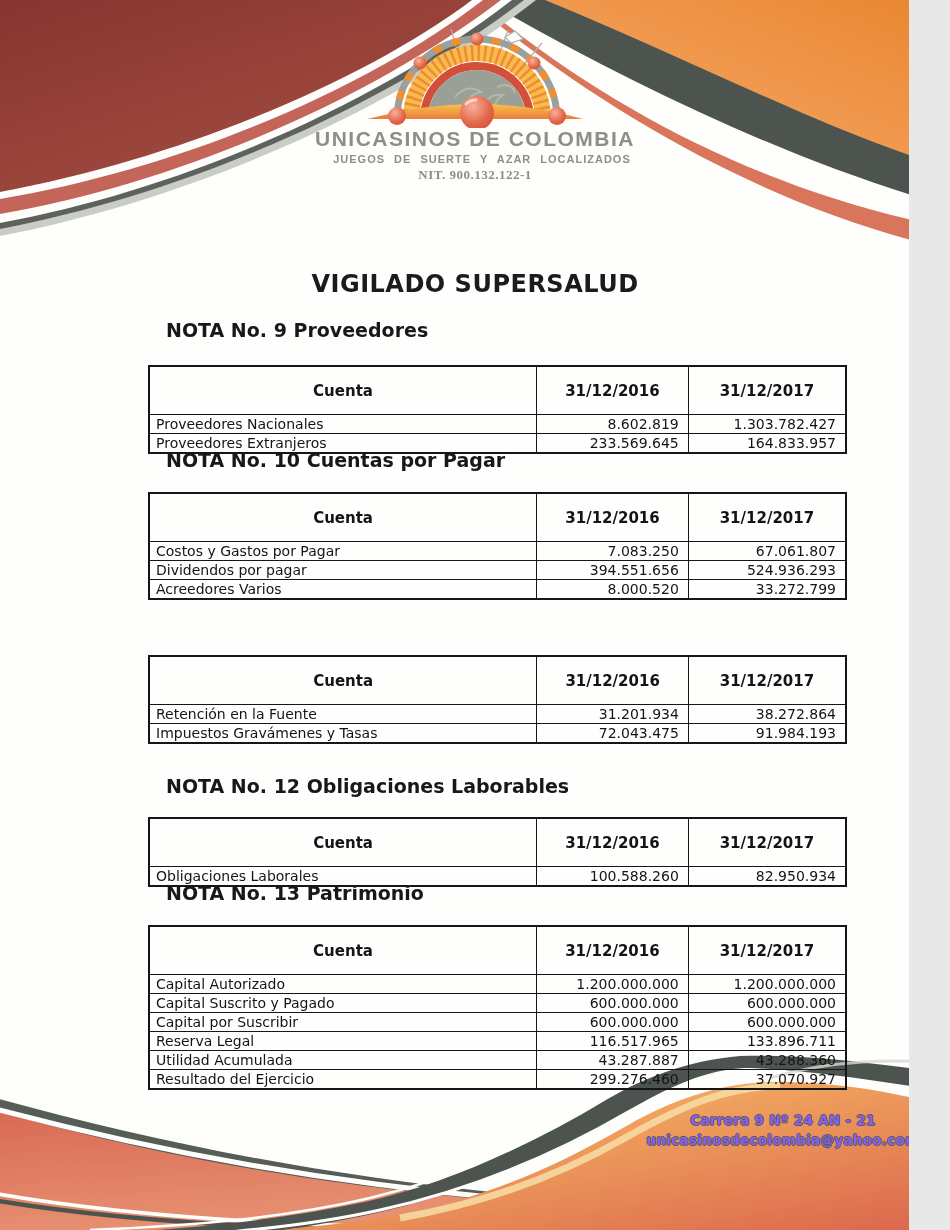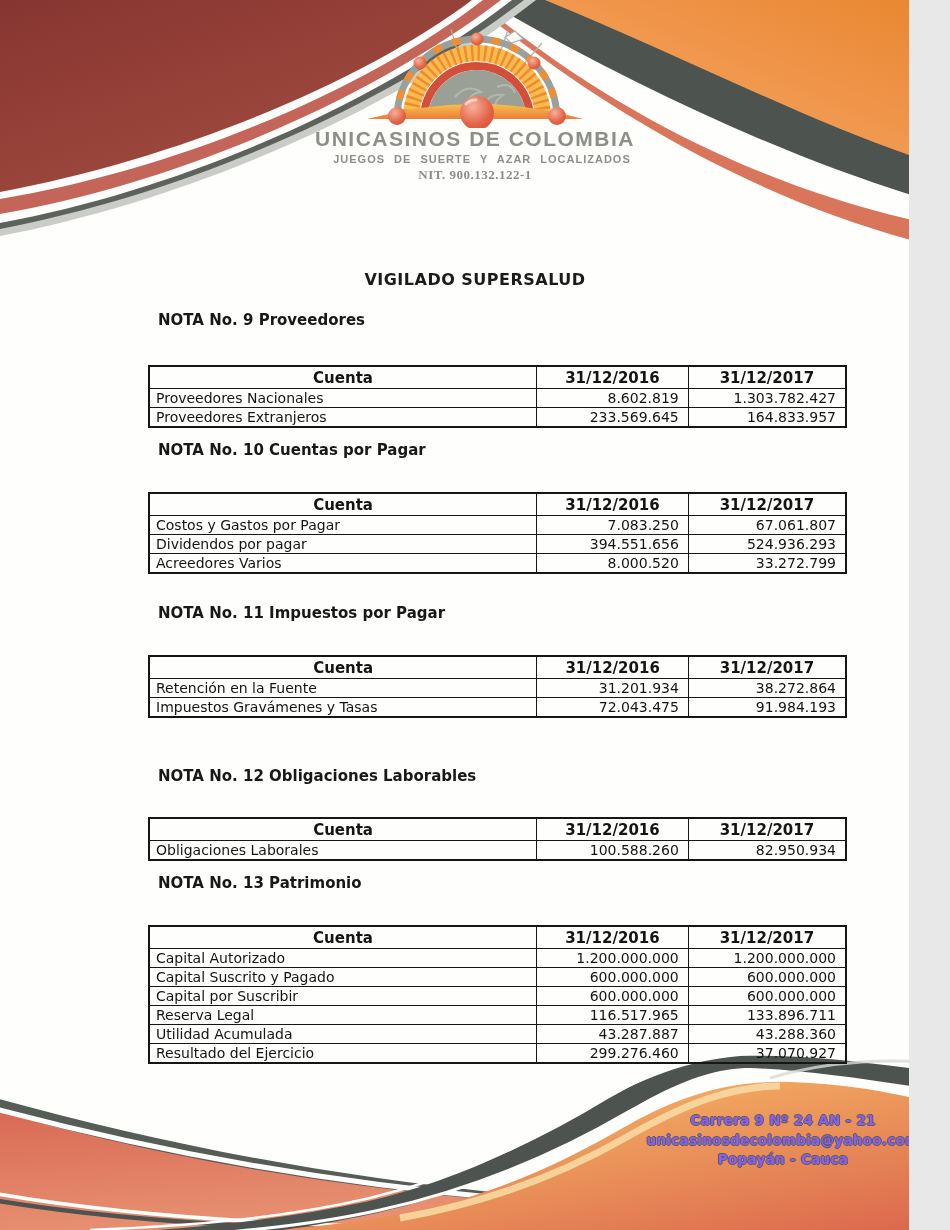--- a/index.html
+++ b/index.html
@@ -15,30 +15,30 @@
         font-family:"Liberation Sans",sans-serif;font-weight:bold;font-size:21px;
         letter-spacing:1.5px;color:#8c8f88;}
   .brand-tagline{position:absolute;left:7px;top:153px;width:950px;text-align:center;z-index:2;
         font-family:"Liberation Sans",sans-serif;font-weight:bold;font-size:11px;
         letter-spacing:1px;word-spacing:5px;color:#8c8f88;}
   .brand-nit{position:absolute;left:0;top:167px;width:950px;text-align:center;z-index:2;
         font-family:Liberation Serif, serif;font-weight:bold;font-size:13px;
         letter-spacing:.5px;color:#8c8f88;}
 
   .doc-title{position:absolute;left:0;top:270px;width:950px;text-align:center;z-index:2;
-        font-weight:bold;font-size:16px;letter-spacing:.5px;color:#1b1b1b;}
-
-  .nota{position:absolute;left:158px;z-index:2;margin:0;
-        font-weight:bold;font-size:15px;color:#181818;}
+        font-weight:bold;font-size:24px;letter-spacing:.5px;color:#1b1b1b;}
+
+  .nota{position:absolute;left:158px;z-index:2;margin:8px;
+        font-weight:bold;font-size:19px;color:#181818;}
 
   table.tbl{position:absolute;left:148px;width:699px;z-index:2;
         border-collapse:collapse;border:2px solid #161616;
         font-size:14px;color:#141414;background:transparent;}
   .tbl th{border:1px solid #161616;font-size:15px;font-weight:bold;
-        height:21px;padding:0 4px;text-align:center;}
+        height:21px;padding:13px 4px;text-align:center;}
   .tbl td{border:1px solid #161616;height:18px;padding:0 6px;white-space:nowrap;}
   .tbl td.num{text-align:right;padding-right:9px;}
 
   .footer-lines{position:absolute;left:618px;top:1111px;width:330px;z-index:3;
         text-align:center;font-weight:bold;font-size:13.5px;line-height:19.5px;
         color:#8b5cf6;letter-spacing:.3px;
         text-shadow:-1px 0 0 #5a5f58,1px 0 0 #5a5f58,0 -1px 0 #5a5f58,0 1px 0 #5a5f58;}
 </style>
 </head>
 <body>
@@ -177,21 +177,20 @@
         <td class="num">524.936.293</td>
       </tr>
       <tr>
         <td>Acreedores  Varios</td>
         <td class="num">8.000.520</td>
         <td class="num">33.272.799</td>
       </tr>
     </tbody>
   </table>
 
-  <h2 class="nota" style="top:604px">NOTA No. 11 Impuestos por Pagar</h2>
   <table class="tbl" style="top:655px">
     <colgroup>
         <col style="width:389px">
         <col style="width:152px">
         <col style="width:158px">
       </colgroup>
     <thead>
         <tr>
       <th>Cuenta</th>
       <th>31/12/2016</th>
@@ -309,16 +308,15 @@
 
     <path d="M950,50 C880,36 810,26 748,24 C712,24 675,36 628,62 C556,104 470,140 380,160 C300,178 205,186 100,190" stroke="#fefefd" stroke-width="3" fill="none"></path>
     <path d="M735,0 C695,4 655,20 607,48 C535,92 455,128 370,148 C285,168 190,176 90,180" stroke="#fefefd" stroke-width="2.5" fill="none"></path>
 
     <path d="M770,28 C830,10 895,8 950,14" stroke="#d8dad4" stroke-width="3" fill="none" opacity="0.8"></path>
   </svg>
 
   <div class="footer-lines">
     <div>Carrera 9 Nº 24 AN - 21</div>
     <div>unicasinosdecolombia@yahoo.com</div>
-    <div>Popayán - Cauca</div>
   </div>
 
 </div>
 
 </body></html>

